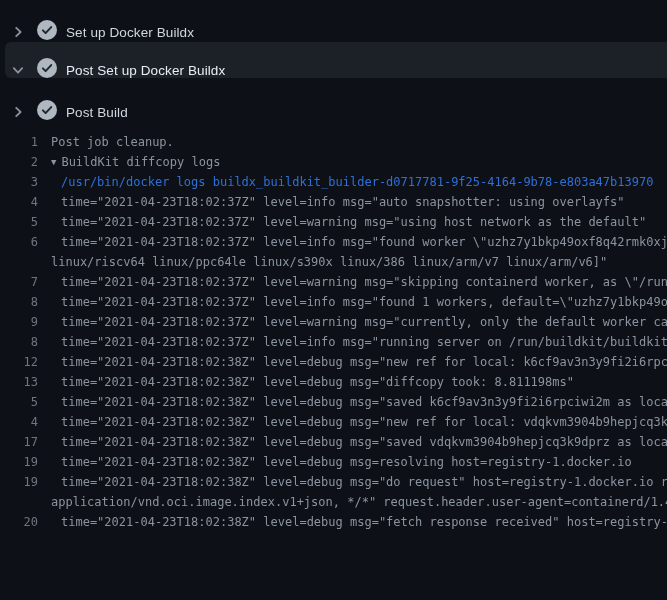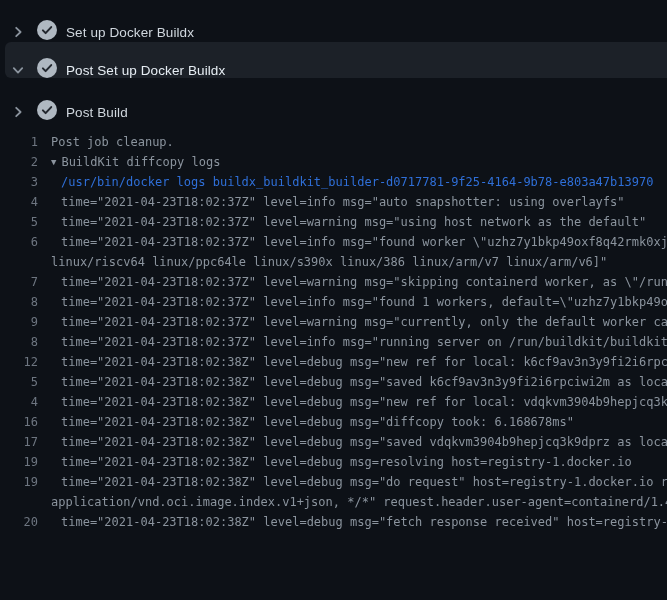--- a/index.html
+++ b/index.html
@@ -158,35 +158,35 @@
     <span class="lnum">8</span>
     <span class="ltext"><span class="ltext-body">time="2021-04-23T18:02:37Z" level=info msg="running server on /run/buildkit/buildkitd</span></span>
   </div>
 
 
   <div class="log-row indent2 text">
     <span class="lnum">12</span>
     <span class="ltext"><span class="ltext-body">time="2021-04-23T18:02:38Z" level=debug msg="new ref for local: k6cf9av3n3y9fi2i6rpci</span></span>
   </div>
 
+  <div class="log-row indent2 text">
+    <span class="lnum">13</span>
+    <span class="ltext"><span class="ltext-body">time="2021-04-23T18:02:38Z" level=debug msg="diffcopy took: 8.811198ms"</span></span>
+  </div>
 
   <div class="log-row indent2 text">
     <span class="lnum">5</span>
     <span class="ltext"><span class="ltext-body">time="2021-04-23T18:02:38Z" level=debug msg="saved k6cf9av3n3y9fi2i6rpciwi2m as local"</span></span>
   </div>
 
   <div class="log-row indent2 text">
     <span class="lnum">4</span>
     <span class="ltext"><span class="ltext-body">time="2021-04-23T18:02:38Z" level=debug msg="new ref for local: vdqkvm3904b9hepjcq3k9</span></span>
   </div>
 
-  <div class="log-row indent2 text">
-    <span class="lnum">16</span>
-    <span class="ltext"><span class="ltext-body">time="2021-04-23T18:02:38Z" level=debug msg="diffcopy took: 6.168678ms"</span></span>
-  </div>
 
   <div class="log-row indent2 text">
     <span class="lnum">17</span>
     <span class="ltext"><span class="ltext-body">time="2021-04-23T18:02:38Z" level=debug msg="saved vdqkvm3904b9hepjcq3k9dprz as local"</span></span>
   </div>
 
   <div class="log-row indent2 text">
     <span class="lnum">19</span>
     <span class="ltext"><span class="ltext-body">time="2021-04-23T18:02:38Z" level=debug msg=resolving host=registry-1.docker.io</span></span>
   </div>

